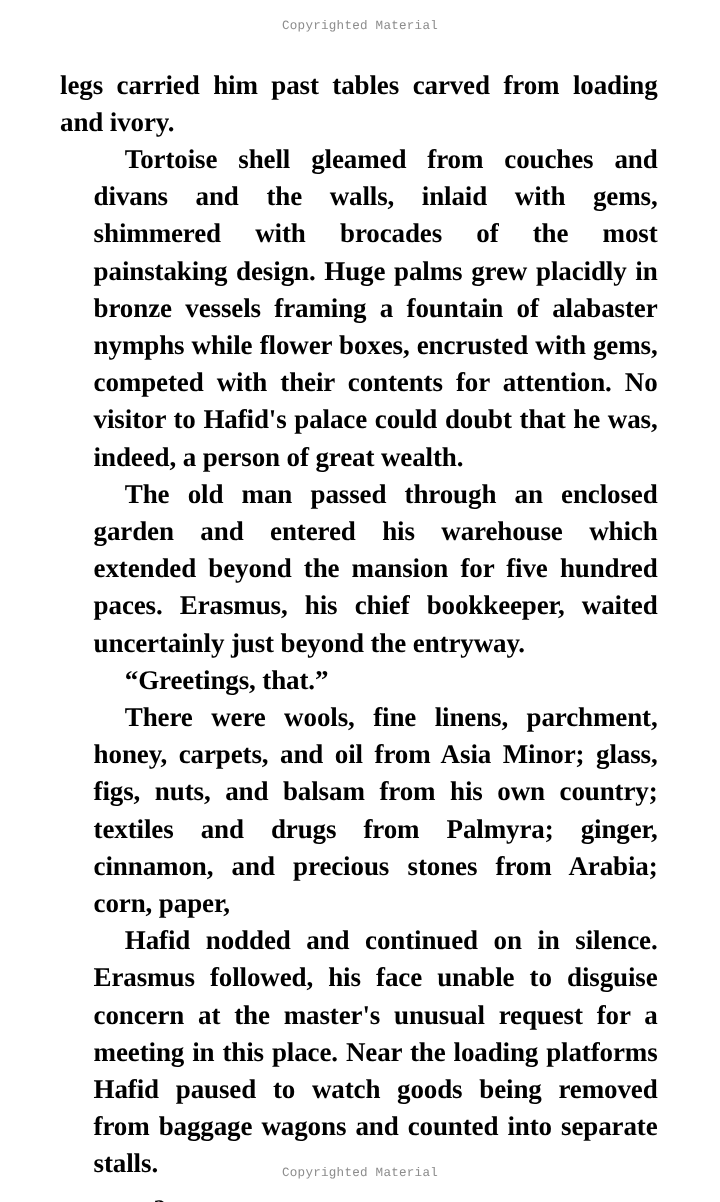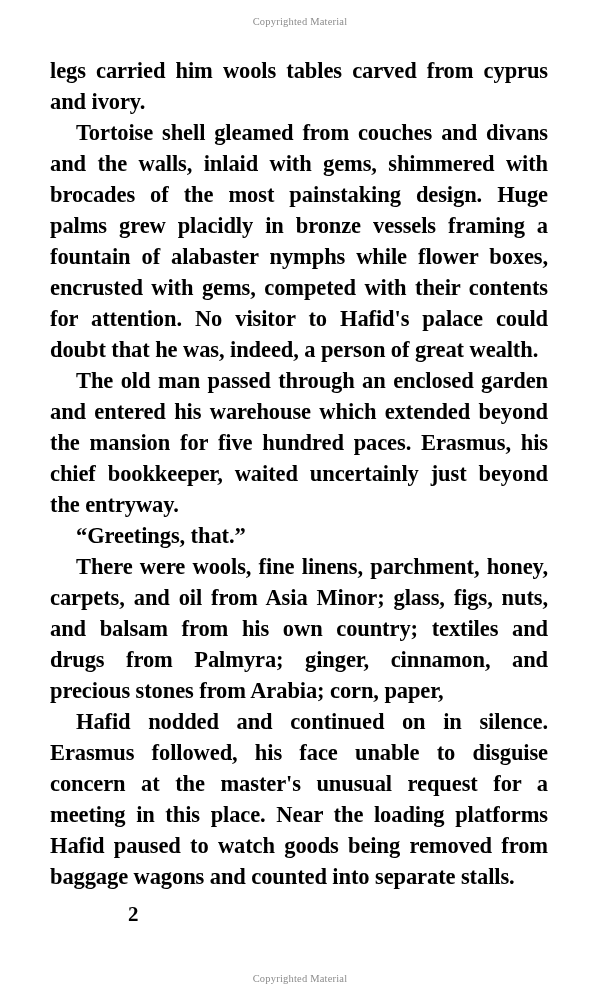--- a/index.html
+++ b/index.html
@@ -13,21 +13,21 @@
     position: relative;
     font-family: "Liberation Serif", serif;
     color: #000000;
     overflow: hidden;
   }
   .watermark {
     position: absolute;
     left: 0;
     width: 100%;
     text-align: center;
-    font-family: Liberation Serif, serif;
+    font-family: Liberation Mono, monospace;
     font-size: 10.5px;
     color: #8c8c8c;
     letter-spacing: 0.2px;
   }
   .watermark-top { top: 16px; }
   .watermark-bottom { bottom: 18px; }
 
   .page {
     position: absolute;
     top: 55px;
@@ -52,38 +52,39 @@
     line-height: 31px;
     text-align: justify;
     text-justify: inter-word;
     font-weight: 600;
     letter-spacing: -0.1px;
     color: #000;
     -webkit-font-smoothing: none;
   }
   p.body-par.indent {
     text-indent: 26px;
+    margin-left: 28px;
   }
   .folio {
     margin-top: 10px;
     font-size: 21px;
     font-weight: 600;
     text-align: left;
     padding-left: 78px;
   }
 </style>
 </head>
 <body>
 
 <div class="watermark watermark-top">Copyrighted Material</div>
 
 <div class="page">
 
 
-  <p class="body-par">legs carried him wools tables carved from cyprus and ivory.</p>
+  <p class="body-par">legs carried him past tables carved from loading and ivory.</p>
   <p class="body-par indent">Tortoise shell gleamed from couches and divans and the walls, inlaid with gems, shimmered with brocades of the most painstaking design. Huge palms grew placidly in bronze vessels framing a fountain of alabaster nymphs while flower boxes, encrusted with gems, competed with their contents for attention. No visitor to Hafid's palace could doubt that he was, indeed, a person of great wealth.</p>
   <p class="body-par indent">The old man passed through an enclosed garden and entered his warehouse which extended beyond the mansion for five hundred paces. Erasmus, his chief bookkeeper, waited uncertainly just beyond the entryway.</p>
   <p class="body-par indent">“Greetings, that.”</p>
   <p class="body-par indent">There were wools, fine linens, parchment, honey, carpets, and oil from Asia Minor; glass, figs, nuts, and balsam from his own country; textiles and drugs from Palmyra; ginger, cinnamon, and precious stones from Arabia; corn, paper,</p>
   <p class="body-par indent">Hafid nodded and continued on in silence. Erasmus followed, his face unable to disguise concern at the master's unusual request for a meeting in this place. Near the loading platforms Hafid paused to watch goods being removed from baggage wagons and counted into separate stalls.</p>
 
   <div class="folio">2</div>
 </div>
 
 <div class="watermark watermark-bottom">Copyrighted Material</div>

